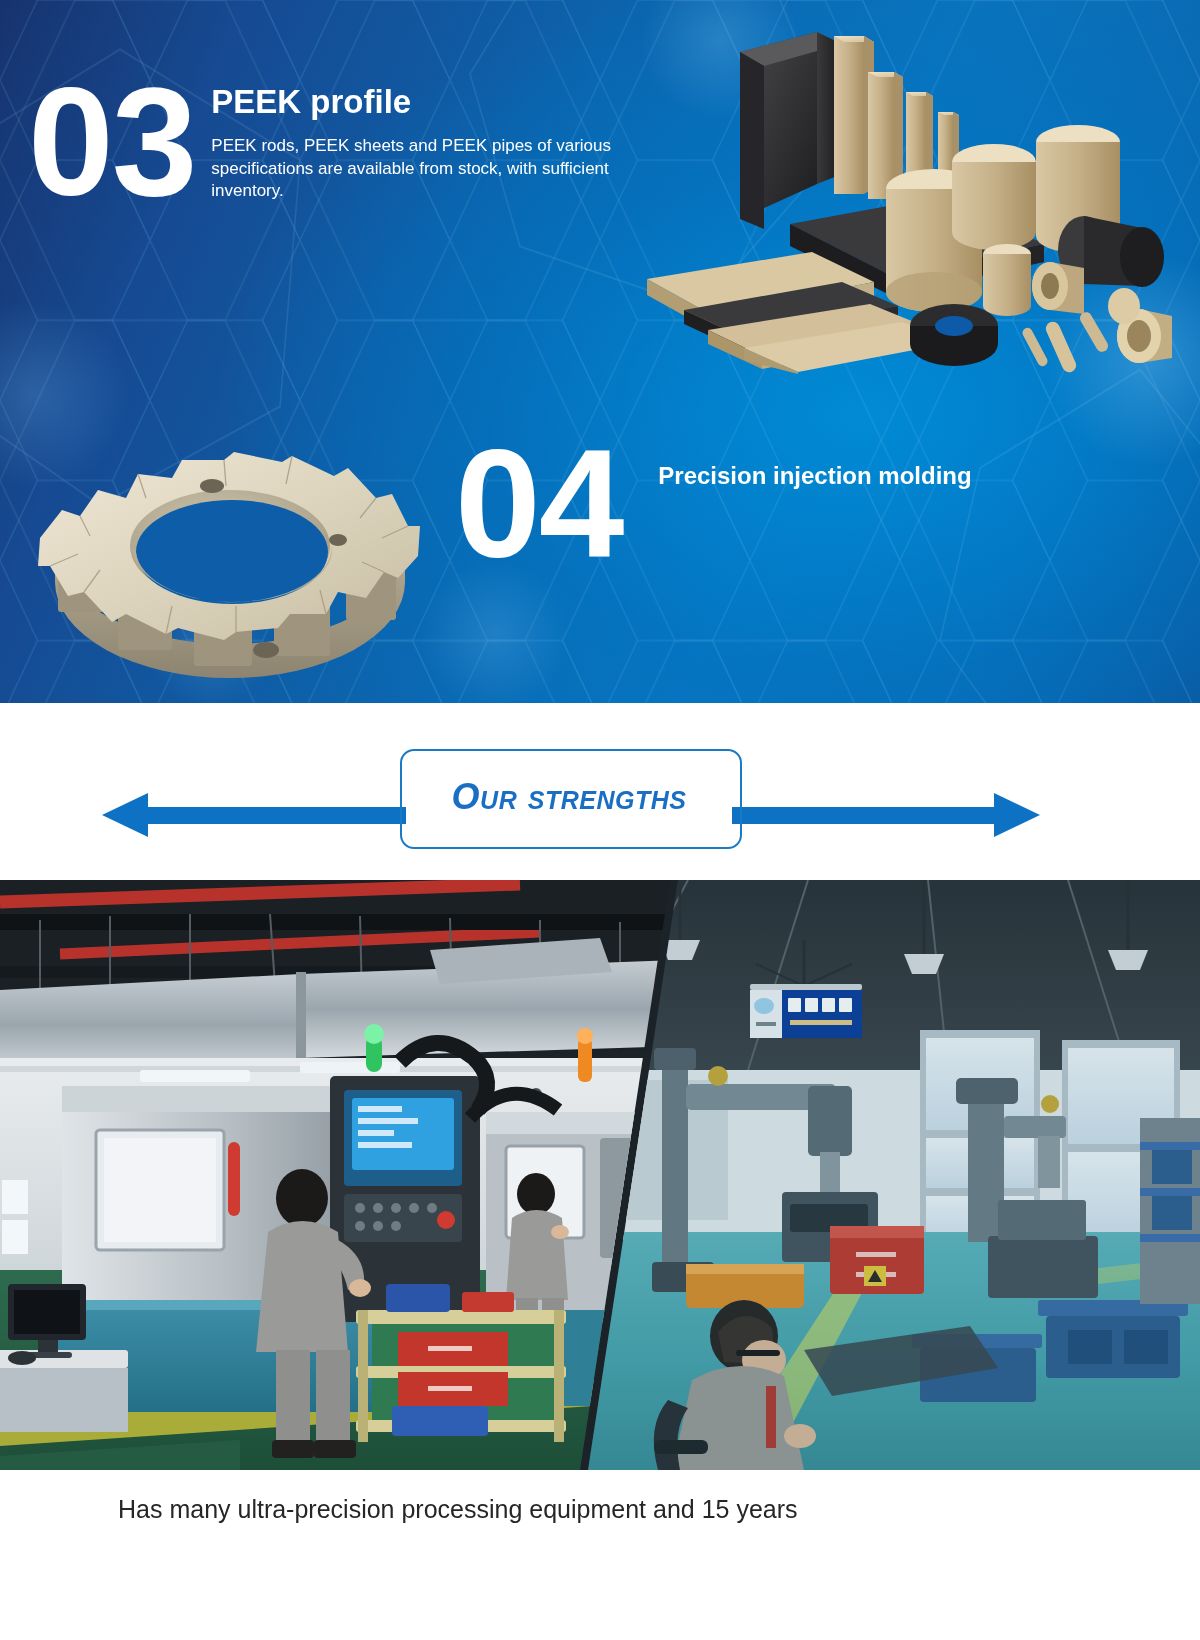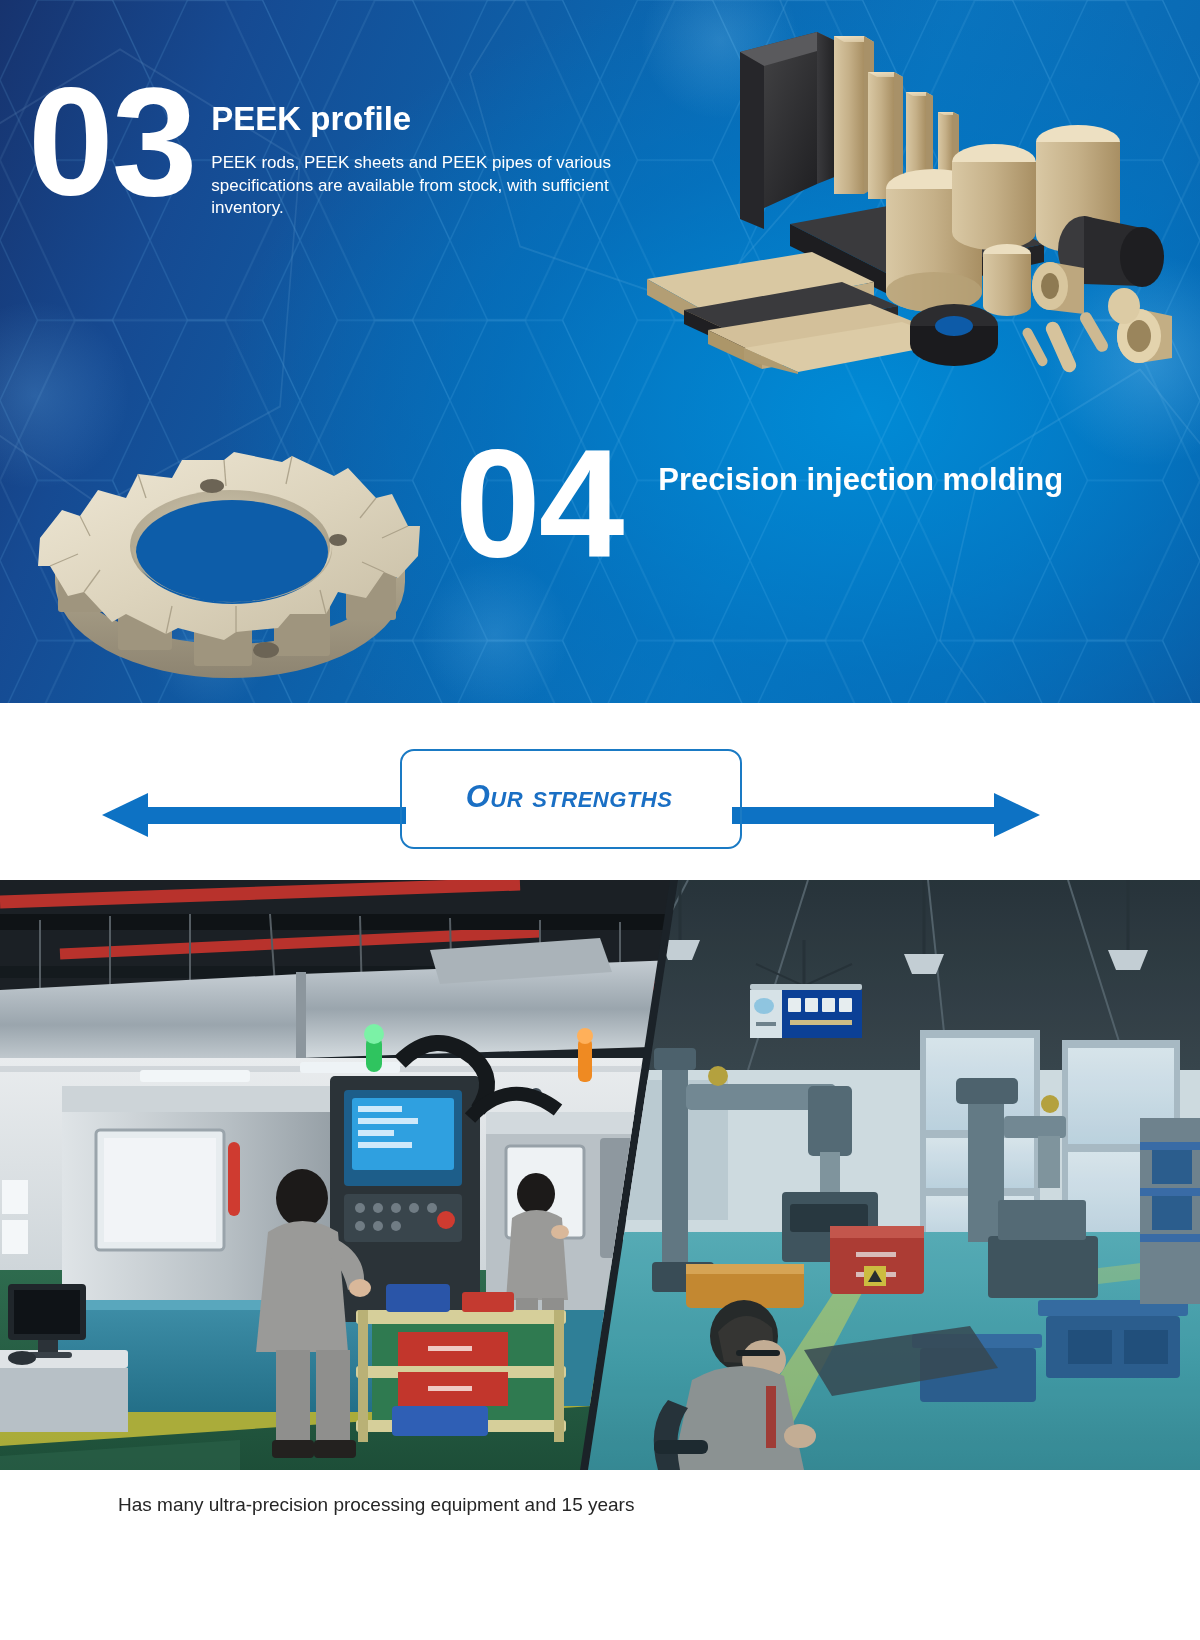--- a/index.html
+++ b/index.html
@@ -27,26 +27,26 @@
   .blk04{position:absolute;left:455px;top:440px;width:700px;}
   .num{
     color:#ffffff;font-weight:700;line-height:.84;letter-spacing:-2px;
     font-size:154px;float:left;
   }
   .blk03 .num{margin-right:16px;}
   .blk04 .num{margin-right:36px;}
   .copy{overflow:hidden;}
   .h-title{
     color:#ffffff;font-size:33px;font-weight:700;line-height:1.15;
-    margin:22px 0 14px 0;white-space:nowrap;
+    margin:5px 0 14px 0;white-space:nowrap;
   }
   .h-body{
     color:#ffffff;font-size:17px;line-height:1.33;font-weight:400;
   }
-  .blk04 .h-title{font-size:31px;margin:22px 0 12px 0;}
+  .blk04 .h-title{font-size:24px;margin:22px 0 12px 0;}
   .blk04 .h-body{font-size:24px;line-height:1.38;}
 
   
   .peek-art{position:absolute;left:612px;top:14px;width:580px;height:360px;}
   .peek-art svg{display:block;}
 
   
   .gear-art{position:absolute;left:30px;top:408px;width:400px;height:292px;}
   .gear-art svg{display:block;}
 
@@ -58,36 +58,36 @@
   
   .strength-wrap{position:absolute;left:0;top:735px;width:1200px;height:120px;}
   .arrow-svg{position:absolute;left:0;top:0;}
   .str-box{
     position:absolute;left:400px;top:14px;width:338px;height:96px;
     border:2px solid #1a7ac4;border-radius:14px;background:transparent;
   }
   .str-text{
     position:absolute;left:400px;top:14px;width:338px;height:96px;
     display:flex;align-items:center;justify-content:center;
-    color:#1a6fc4;font-style:italic;font-weight:700;font-size:31px;
+    color:#1a6fc4;font-style:italic;font-weight:700;font-size:36px;
     font-variant:small-caps;letter-spacing:.5px;white-space:nowrap;
   }
 
   
   .photos{position:absolute;left:0;top:880px;width:1200px;height:590px;overflow:hidden;background:#1b2228;}
   .photo{position:absolute;top:0;height:590px;overflow:hidden;}
   .photo svg{display:block;}
   .ph-left{left:0;width:680px;clip-path:polygon(0 0,670px 0,580px 590px,0 590px);}
   .ph-right{left:568px;width:632px;clip-path:polygon(110px 0,632px 0,632px 590px,20px 590px);}
 
   
   .caption{
     position:absolute;left:0;top:1492px;width:1196px;
     text-align:left;padding-left:118px;box-sizing:border-box;
-    color:#262626;font-size:19px;line-height:1.42;
+    color:#262626;font-size:25px;line-height:1.42;
   }
 </style>
 </head>
 <body>
 
 <div class="page">
 
   <div class="hero">
 
     <div class="hex-layer">

